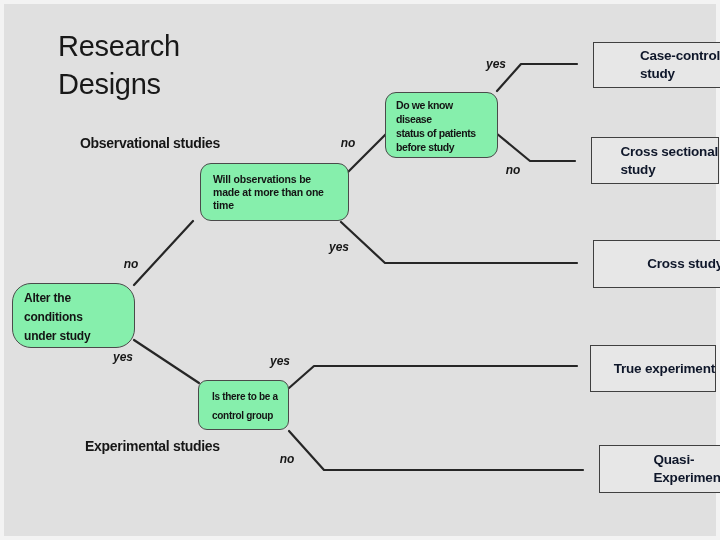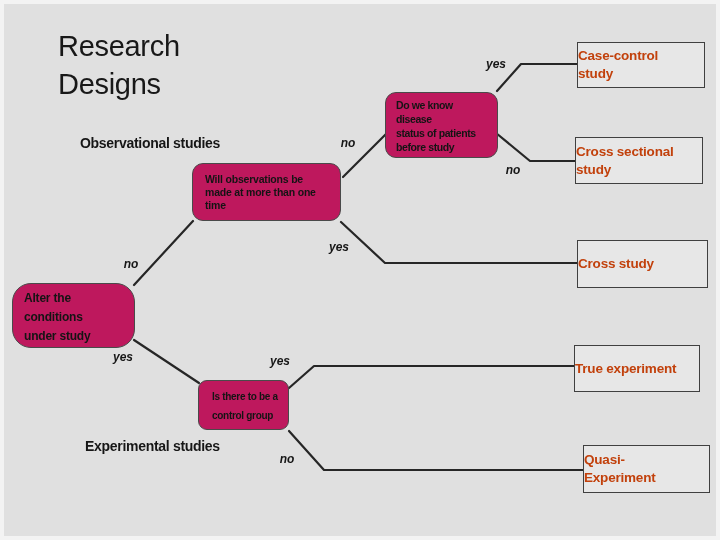--- a/index.html
+++ b/index.html
@@ -14,35 +14,35 @@
 
   .title{
     position:absolute;left:58px;top:27px;font-size:29px;line-height:38px;
     font-weight:400;letter-spacing:-0.3px;white-space:pre-line;color:#181818;
   }
   .sec{position:absolute;font-size:14px;font-weight:700;letter-spacing:-0.3px;}
   #sec-obs{left:80px;top:135px;}
   #sec-exp{left:85px;top:438px;}
 
   .node{
-    position:absolute;background:#be185d;border:1.5px solid #4a4a4a;border-radius:11px;
+    position:absolute;background:#86efac;border:1.5px solid #4a4a4a;border-radius:11px;
     font-weight:700;white-space:pre-line;box-sizing:border-box;color:#141414;
   }
   #n-root{left:12px;top:283px;width:123px;height:65px;padding:5px 2px 0 11px;
     font-size:12px;line-height:19px;letter-spacing:-0.2px;border-radius:19px;}
-  #n-time{left:192px;top:163px;width:149px;height:58px;padding:9px 2px 0 12px;
+  #n-time{left:200px;top:163px;width:149px;height:58px;padding:9px 2px 0 12px;
     font-size:10.5px;line-height:13px;letter-spacing:-0.2px;}
   #n-disease{left:385px;top:92px;width:113px;height:66px;padding:5px 2px 0 10px;
     font-size:10.5px;line-height:14px;letter-spacing:-0.4px;}
   #n-control{left:198px;top:380px;width:91px;height:50px;padding:6px 2px 0 13px;
     font-size:10px;line-height:19px;letter-spacing:-0.3px;border-radius:9px;}
 
   .out{
     position:absolute;background:#e7e7e7;border:1.4px solid #404040;box-sizing:border-box;
-    display:flex;align-items:center;justify-content:flex-start;color:#c2410c;font-weight:700;
+    display:flex;align-items:center;justify-content:flex-end;color:#0f172a;font-weight:700;margin-left:16px;
   }
   .out > div{white-space:pre-line;text-align:left;font-size:13.5px;line-height:18px;letter-spacing:-0.2px;}
   #o-case{left:577px;top:42px;width:128px;height:46px;}
   #o-cross{left:575px;top:137px;width:128px;height:47px;}
   #o-cohort{left:577px;top:240px;width:131px;height:48px;}
   #o-true{left:574px;top:345px;width:126px;height:47px;}
   #o-quasi{left:583px;top:445px;width:127px;height:48px;}
 
   .lbl{position:absolute;transform:translate(-50%,-50%);font-size:12px;font-weight:700;color:#161616;font-style:italic;}
 </style>

